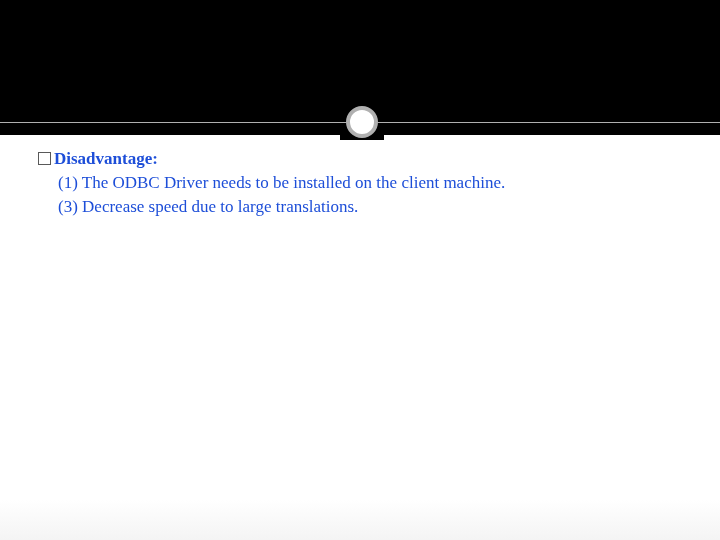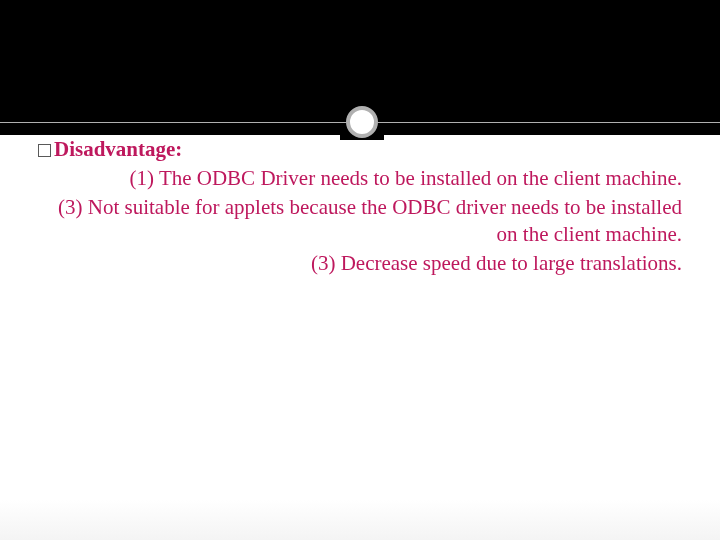--- a/index.html
+++ b/index.html
@@ -45,25 +45,25 @@
     position: absolute;
     top: 106px;
     left: 340px;
     width: 44px;
     height: 34px;
     background: #000000;
     z-index: 0;
   }
   .content {
     position: absolute;
-    top: 136px;
+    top: 148px;
     left: 38px;
     width: 644px;
-    color: #be185d;
-    font-size: 21px;
+    color: #1d4ed8;
+    font-size: 17px;
     line-height: 1.28;
   }
   .heading-row {
     display: flex;
     align-items: baseline;
     margin-bottom: 2px;
   }
   .bullet-box {
     display: inline-block;
     width: 13px;
@@ -72,21 +72,20 @@
     margin-right: 3px;
     transform: translateY(1px);
     flex-shrink: 0;
   }
   .heading-text {
     font-weight: bold;
   }
   .point {
     padding-left: 20px;
     margin-bottom: 2px;
-    text-align: right;
   }
   .footer-shade {
     position: absolute;
     bottom: 0;
     left: 0;
     width: 720px;
     height: 40px;
     background: linear-gradient(to bottom, #ffffff, #f4f4f4);
   }
 </style>
@@ -98,18 +97,17 @@
   <div class="ring-mask"></div>
   <div class="divider-line"></div>
   <div class="ring"></div>
 
   <div class="content">
     <div class="heading-row">
       <span class="bullet-box"></span>
       <span class="heading-text">Disadvantage:</span>
     </div>
     <div class="point">(1)   The ODBC Driver needs to be installed on the client machine.</div>
-    <div class="point">(3) Not suitable for applets because the ODBC driver needs to be installed on the client machine.</div>
     <div class="point">(3) Decrease speed due to large translations.</div>
   </div>
 
   <div class="footer-shade"></div>
 </div>
 
 </body></html>

